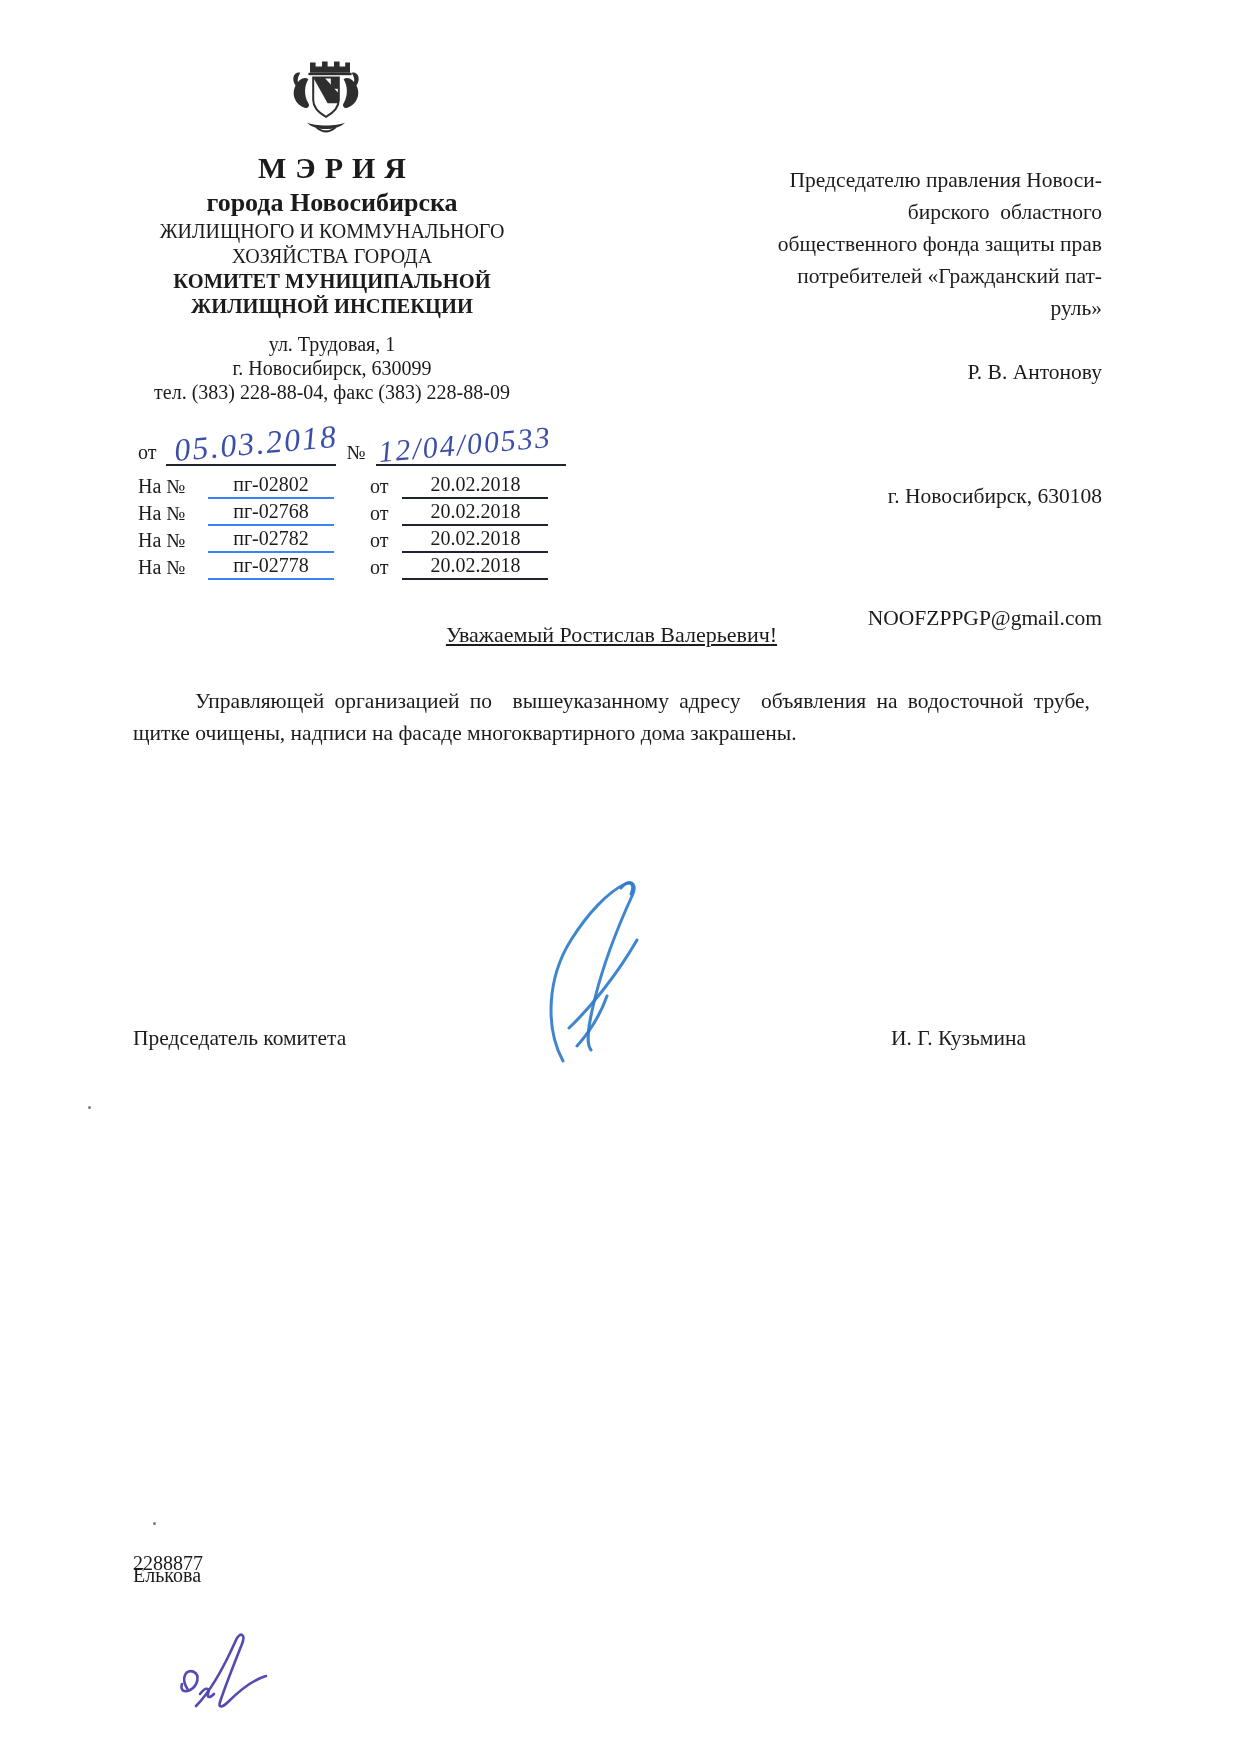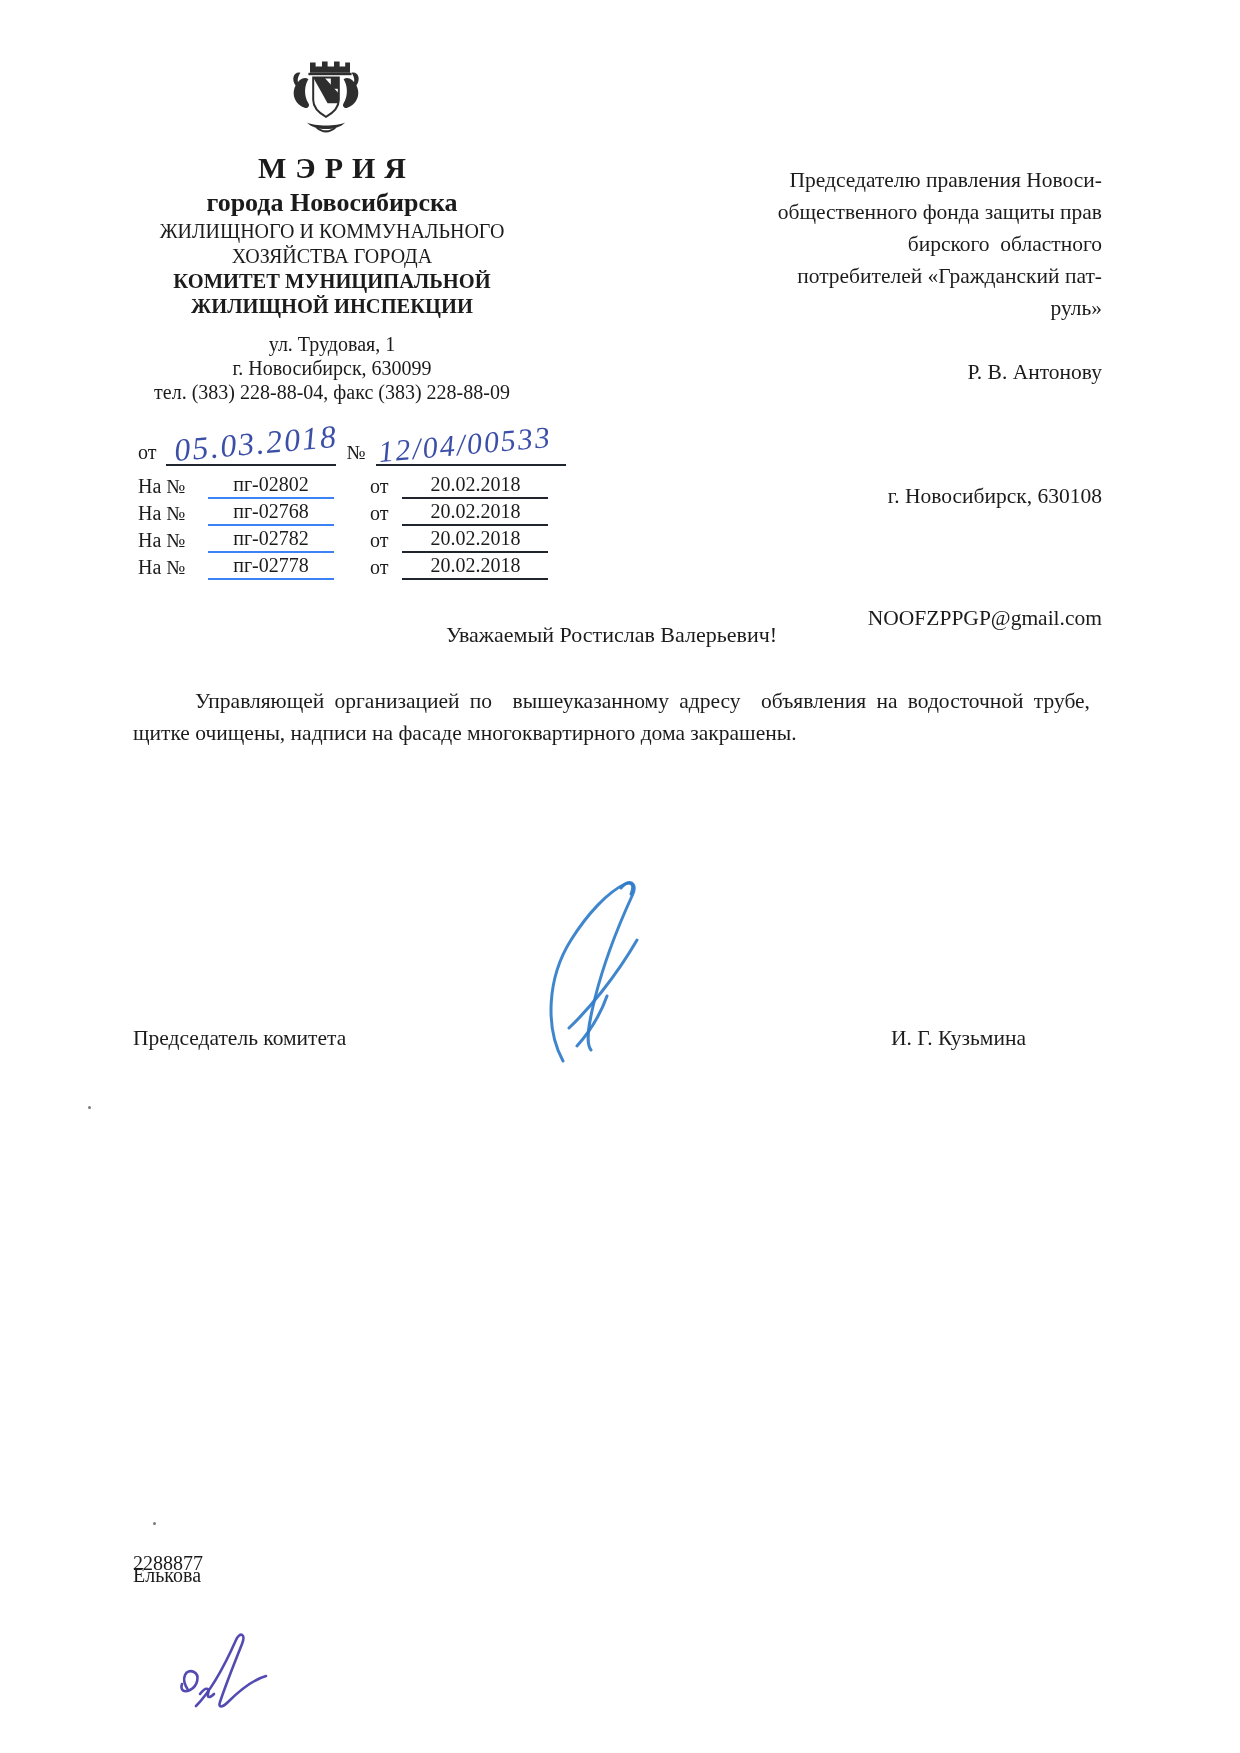--- a/index.html
+++ b/index.html
@@ -47,21 +47,21 @@
   .ref-date { width:146px; margin-left:14px; border-bottom:2px solid #20242c; text-align:center; line-height:25px; }
 
   
   .addressee { position:absolute; left:628px; top:164px; width:474px; font-size:21.5px; line-height:32px; }
   .addressee div { white-space:pre-wrap;text-align:right; }
   .addr-name { margin-top:32px; }
   .addr-street { margin-top:28px; }
   .addr-email { margin-top:26px; }
 
   
-  .salutation { position:absolute; left:133px; top:622px; width:957px; text-align:center; font-size:22px; }
+  .salutation { position:absolute; left:133px; top:622px; width:957px; text-align:center; font-size:22px;text-decoration:underline; }
   .body-text { position:absolute; left:133px; top:686px; width:957px; font-size:21.5px; line-height:31.5px; text-align:justify; }
   .body-text p { margin:0; text-indent:62px; white-space:pre-wrap; }
 
   
   .sig-position { position:absolute; left:133px; top:1026px; font-size:21.5px; }
   .sig-name { position:absolute; left:891px; top:1026px; font-size:21.5px; }
   .sig-main { position:absolute; left:533px; top:878px; width:145px; height:190px; }
   .sig-main path { fill:none; stroke:var(--signature_blue); stroke-width:3; stroke-linecap:round; opacity:.92; }
 
   
@@ -151,22 +151,22 @@
     <div class="ref-row">
       <span class="ref-label">На №</span>
       <span class="ref-num">пг-02778</span>
       <span class="ref-from">от</span>
       <span class="ref-date">20.02.2018</span>
     </div>
   </div>
 
   <div class="addressee">
     <div>Председателю правления Новоси-</div>
+    <div>бирского  областного</div>
     <div>общественного фонда защиты прав</div>
-    <div>бирского  областного</div>
     <div>потребителей «Гражданский пат-</div>
     <div>руль»</div>
     <div class="addr-name">Р. В. Антонову</div>
     <div class="addr-street">
       <div>г. Новосибирск, 630108</div>
     </div>
     <div class="addr-email">NOOFZPPGP@gmail.com</div>
   </div>
 
   <div class="salutation">Уважаемый Ростислав Валерьевич!</div>

